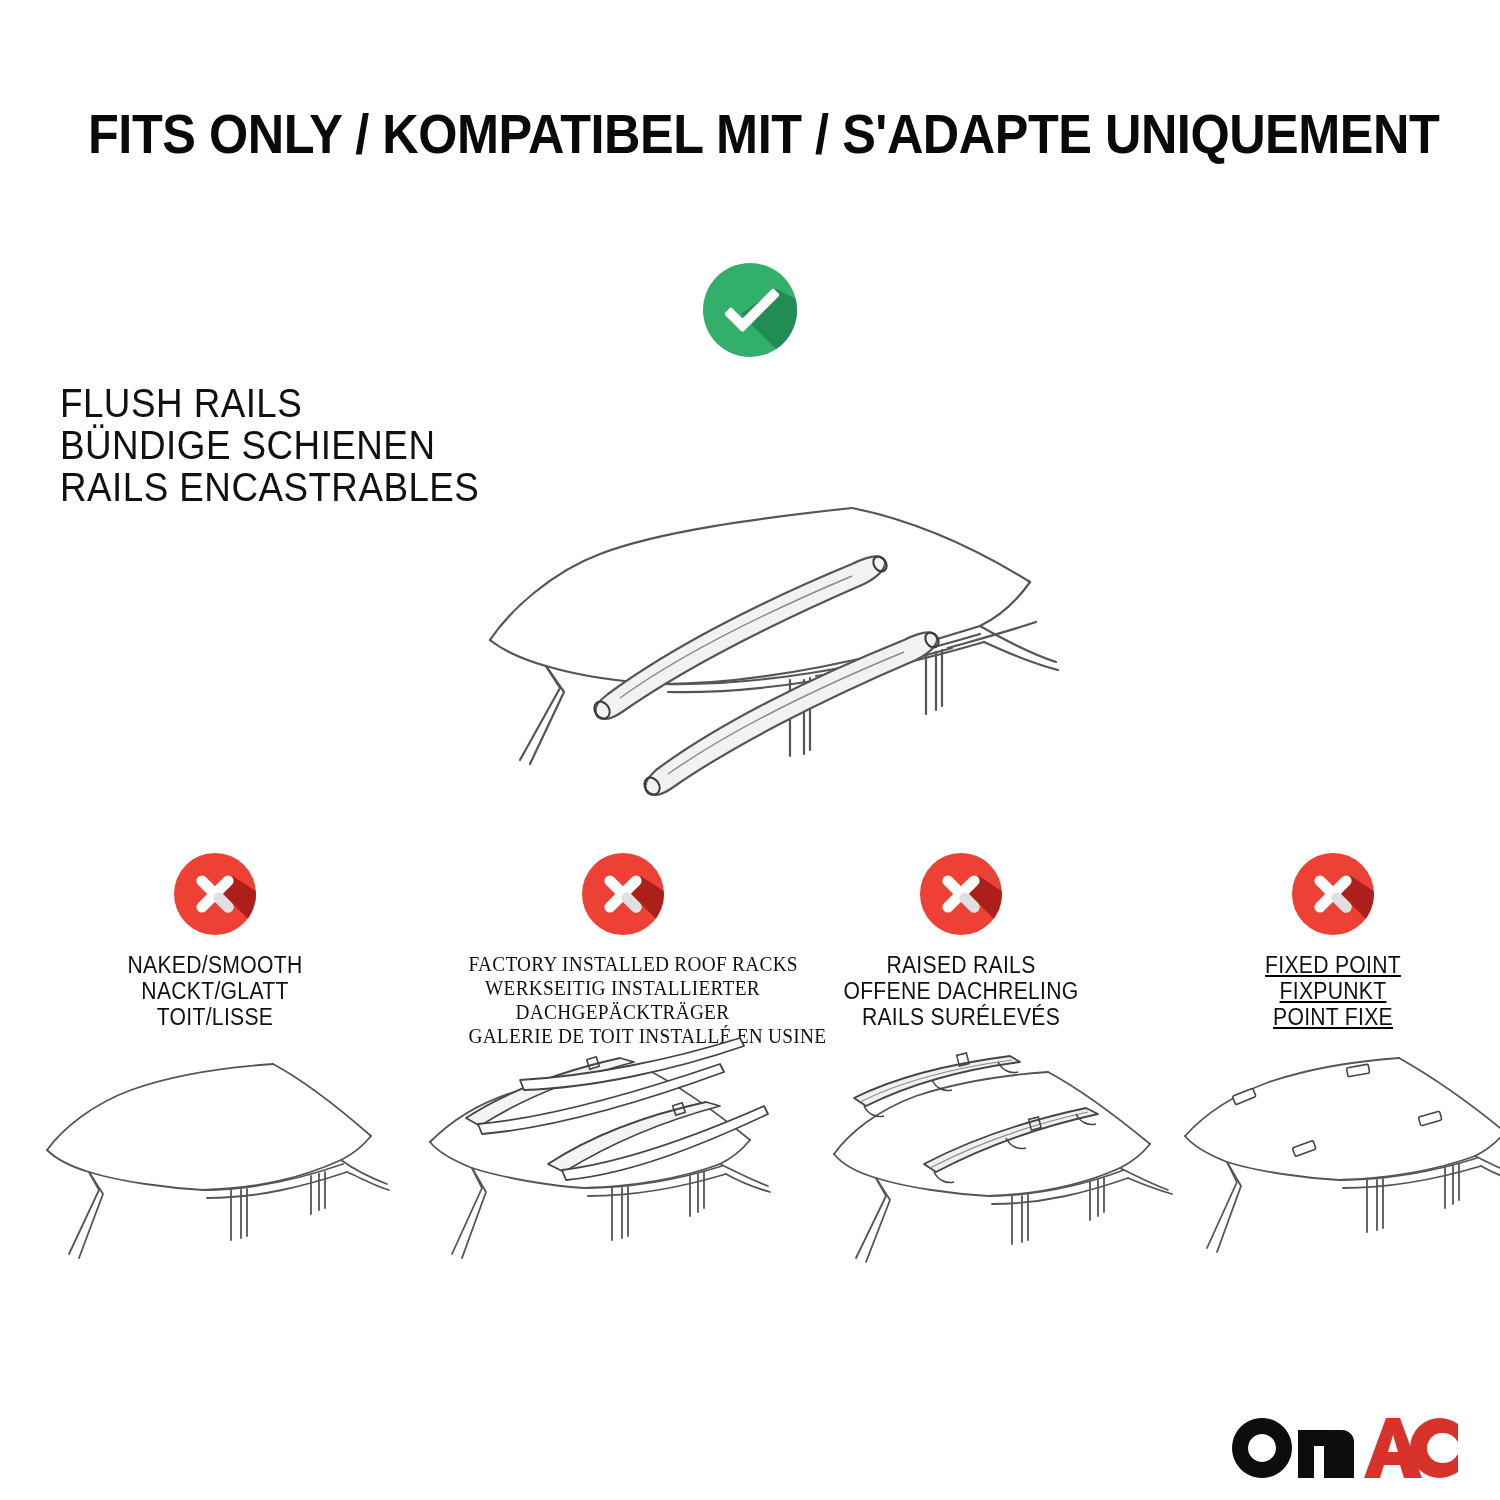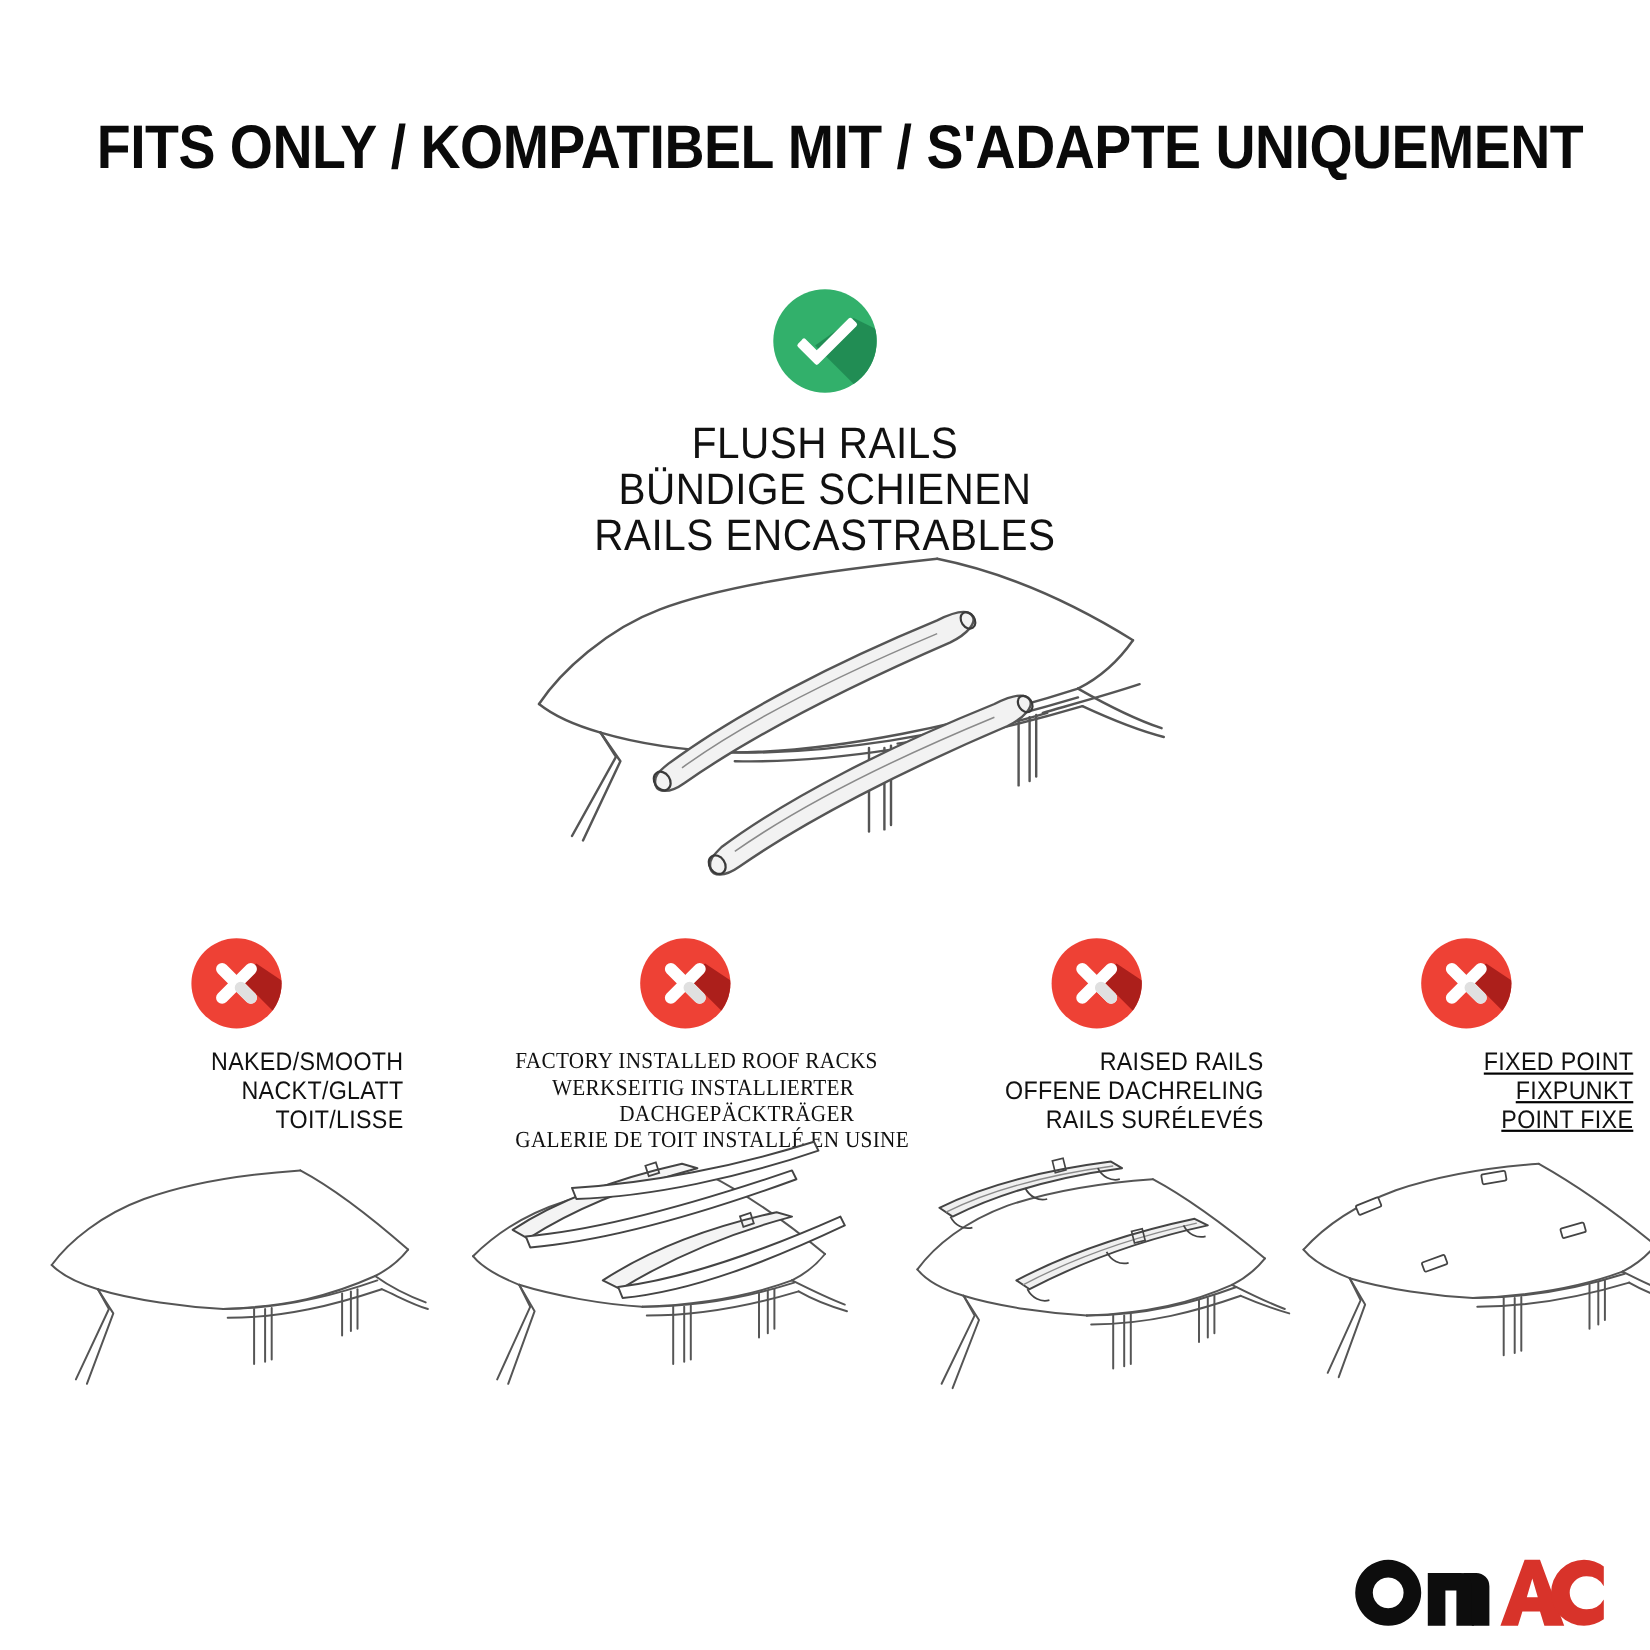--- a/index.html
+++ b/index.html
@@ -26,21 +26,21 @@
     transform:scaleX(0.90);
     transform-origin:left top;
     white-space:nowrap;
   }
 
   
   .hero{
     position:absolute;
     left:0; top:262px;
     width:1500px;
-    text-align:center;
+    text-align:left;
   }
   .hero-icon{
     position:relative;
     width:96px;height:96px;
     margin:0 auto;
   }
   .hero-text{
     margin-top:24px;
     font-size:40px;
     line-height:42px;
@@ -55,21 +55,21 @@
     position:absolute;
     left:460px; top:498px;
     width:600px;height:300px;
   }
 
   
   .col{
     position:absolute;
     top:852px;
     width:330px;
-    text-align:right;
+    text-align:center;
   }
   .col-icon{
     position:relative;
     width:84px;height:84px;
     margin:0 auto;
   }
   .col-text{
     margin-top:16px;
     font-size:23px;
     line-height:26px;
@@ -297,21 +297,21 @@
       <g>
         <path d="M100 22 C170 18 250 2 320 -20 L324 -12 C254 12 172 30 104 32 Z" fill="#ffffff" stroke="#444444" stroke-width="1.8" stroke-linejoin="round"></path>
       </g>
 
       <g>
         <path d="M142 112 C206 104 276 78 344 48 L348 56 C280 88 210 116 146 122 Z" fill="#ffffff" stroke="#444444" stroke-width="1.8" stroke-linejoin="round"></path>
       </g>
     </svg>
   </div>
 
-  <div class="col" style="left:832px;">
+  <div class="col" style="left:796px;">
     <div class="col-icon">
       <svg width="84" height="84" viewBox="0 0 84 84">
         <defs>
             <clipPath id="xc3">
               <circle cx="42" cy="42" r="41"></circle>
             </clipPath>
           </defs>
         <circle cx="42" cy="42" r="41" fill="#ee4135"></circle>
         <g clip-path="url(#xc3)">
           <path d="M42 34 L56 48 L84 76 L84 40 L60 24 Z" fill="#a81d1a" opacity="0.95"></path>

